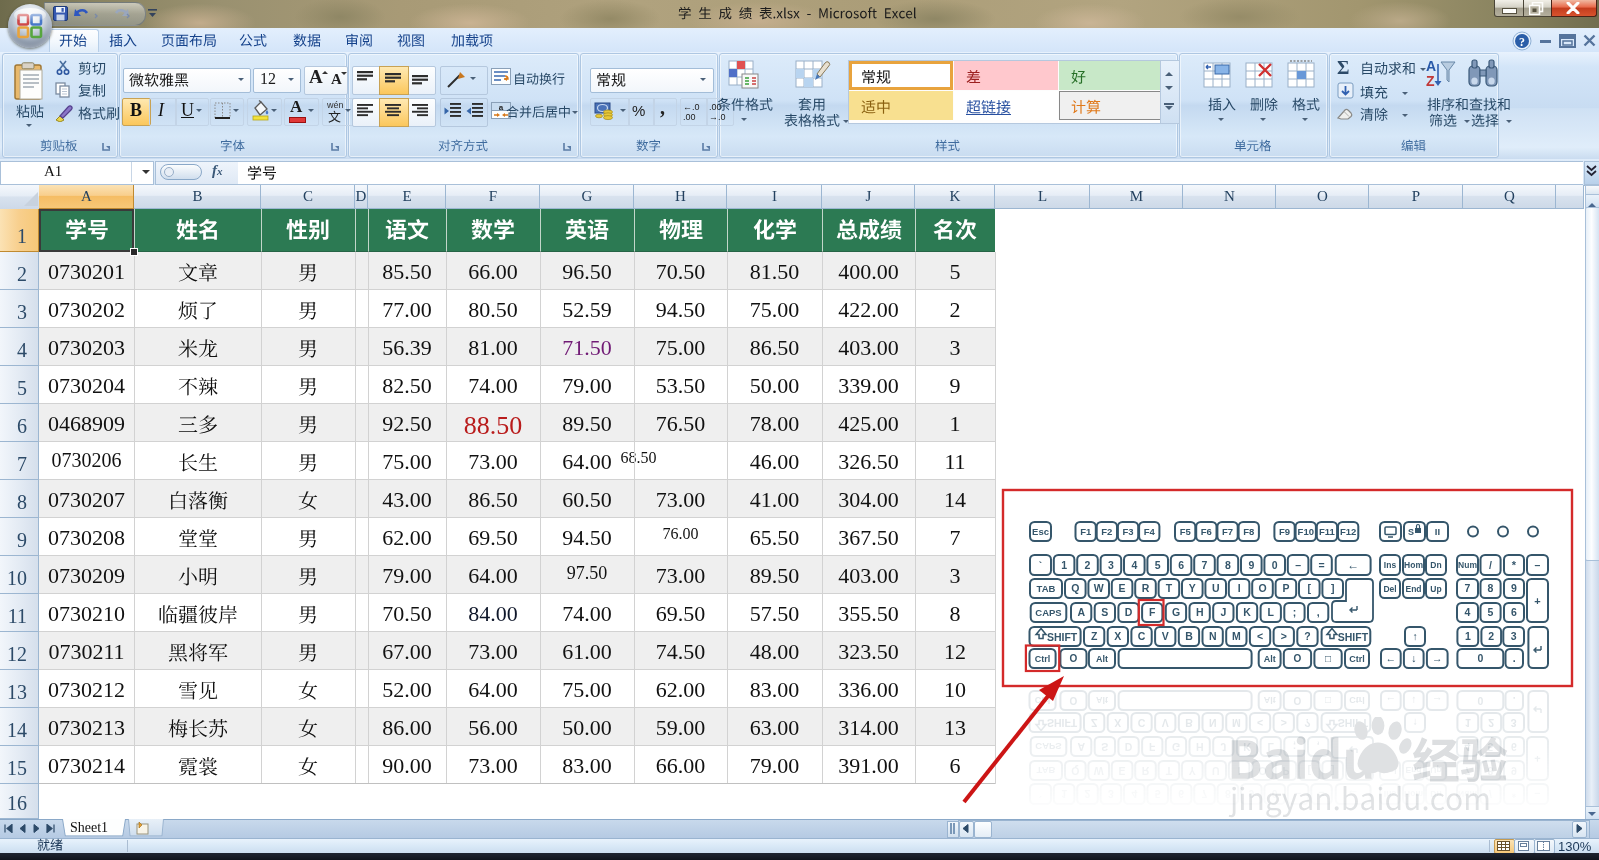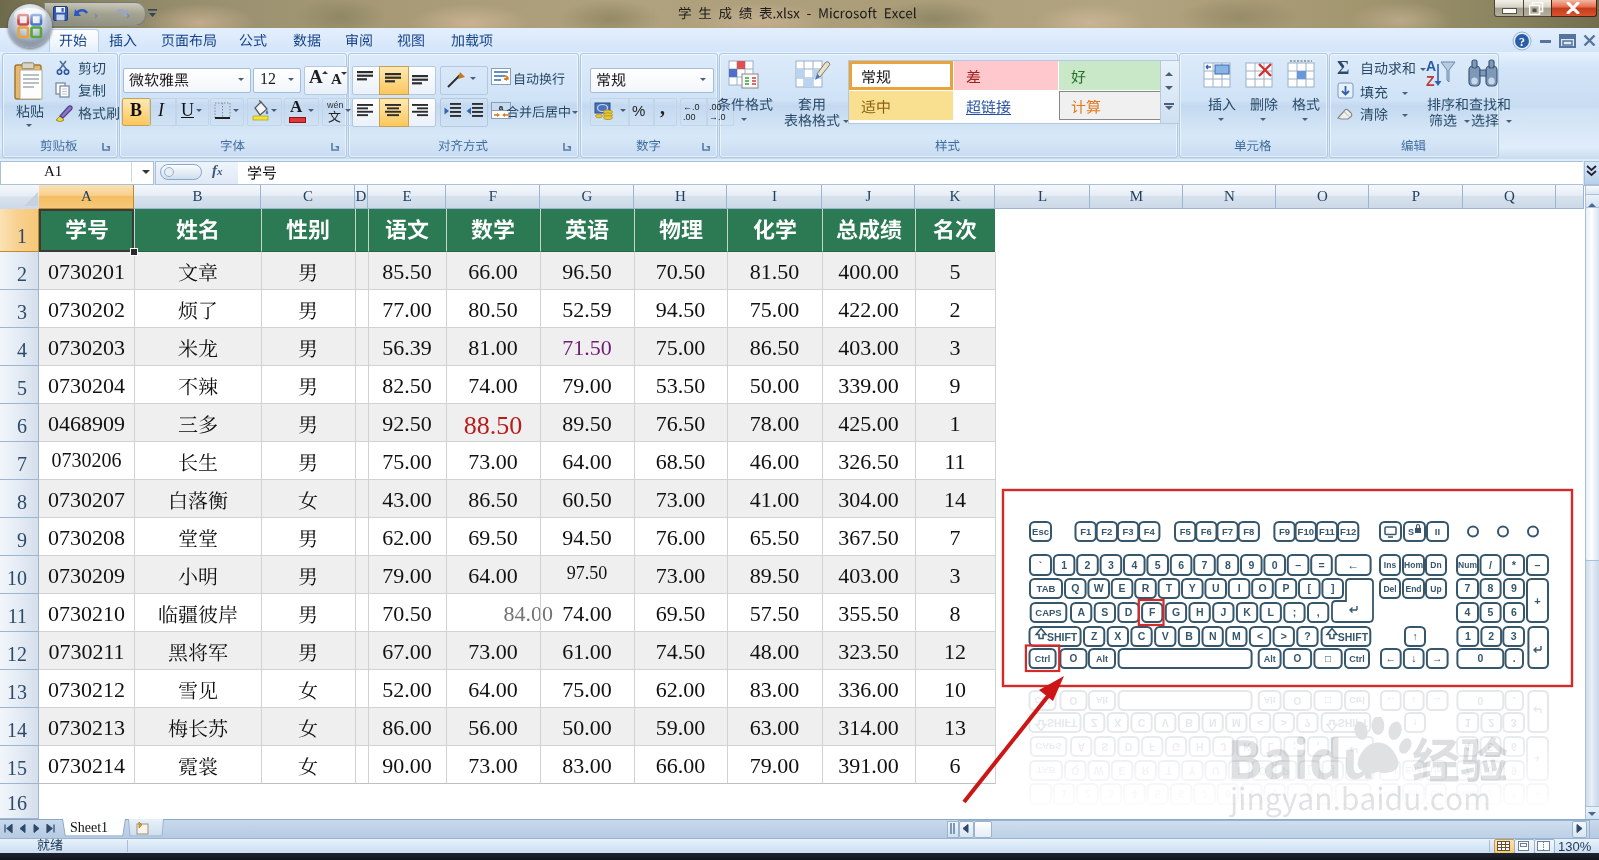--- a/index.html
+++ b/index.html
@@ -749,21 +749,21 @@
 <div class="abs serif" style="left:26.5px;top:449px;width:120px;text-align:center;font-size:20px;color:#111">0730206</div>
 <svg style="position:absolute;left:177.5px;top:452.0px;overflow:visible" width="40" height="24" viewBox="0 -18.0 40 24">
     <path d="M7.1 -16.3 5.0 -16.6V-8.6H1.1L1.3 -8.0H5.0V-1.1C5.0 -0.6 4.9 -0.5 4.2 -0.1L5.2 1.6C5.3 1.6 5.5 1.4 5.6 1.2C8.1 0.0 10.3 -1.2 11.5 -1.8L11.4 -2.1C9.5 -1.5 7.7 -0.9 6.3 -0.5V-8.0H9.4C10.8 -3.5 13.8 -0.6 17.9 1.0C18.1 0.4 18.6 0.0 19.2 -0.0L19.2 -0.3C15.0 -1.5 11.4 -4.1 9.8 -8.0H18.5C18.7 -8.0 18.9 -8.1 19.0 -8.3C18.3 -8.9 17.2 -9.8 17.2 -9.8L16.2 -8.6H6.3V-9.6C9.8 -10.9 13.5 -13.0 15.6 -14.6C16.0 -14.4 16.2 -14.5 16.4 -14.7L14.8 -15.9C12.9 -14.1 9.5 -11.7 6.3 -10.0V-15.9C6.9 -15.9 7.1 -16.1 7.1 -16.3Z M25.2 -16.1C24.2 -12.5 22.5 -9.0 20.7 -6.9L21.0 -6.7C22.4 -7.9 23.7 -9.5 24.8 -11.3H29.3V-6.3H23.1L23.3 -5.7H29.3V0.1H20.8L21.0 0.7H38.7C39.0 0.7 39.2 0.6 39.2 0.4C38.5 -0.3 37.3 -1.2 37.3 -1.2L36.3 0.1H30.6V-5.7H36.8C37.1 -5.7 37.3 -5.8 37.3 -6.0C36.6 -6.6 35.4 -7.5 35.4 -7.5L34.4 -6.3H30.6V-11.3H37.5C37.8 -11.3 38.0 -11.4 38.0 -11.6C37.3 -12.3 36.2 -13.2 36.2 -13.2L35.1 -11.9H30.6V-15.9C31.1 -16.0 31.3 -16.2 31.3 -16.5L29.3 -16.7V-11.9H25.1C25.6 -12.9 26.1 -13.9 26.5 -15.0C26.9 -15.0 27.2 -15.2 27.3 -15.4Z" fill="#111"></path>
   </svg>
 <svg style="position:absolute;left:298.0px;top:452.0px;overflow:visible" width="20" height="24" viewBox="0 -18.0 20 24">
     <path d="M9.0 -8.2C8.9 -7.2 8.9 -6.3 8.7 -5.4H1.4L1.5 -4.9H8.5C7.8 -2.1 5.7 -0.0 0.9 1.3L1.0 1.6C6.9 0.4 9.1 -1.8 10.0 -4.9H16.1C15.8 -2.6 15.3 -0.7 14.7 -0.3C14.5 -0.1 14.3 -0.0 13.9 -0.0C13.4 -0.0 11.5 -0.2 10.5 -0.3L10.4 0.0C11.4 0.2 12.4 0.4 12.8 0.6C13.1 0.8 13.2 1.2 13.2 1.6C14.1 1.6 15.0 1.3 15.5 0.9C16.4 0.2 17.1 -2.0 17.4 -4.7C17.8 -4.7 18.1 -4.8 18.2 -5.0L16.7 -6.2L15.9 -5.4H10.1C10.3 -6.1 10.4 -6.7 10.4 -7.4C10.8 -7.4 11.1 -7.6 11.1 -7.9ZM9.3 -11.6V-8.8H4.6V-11.6ZM9.3 -12.2H4.6V-14.8H9.3ZM10.6 -11.6H15.3V-8.8H10.6ZM10.6 -12.2V-14.8H15.3V-12.2ZM3.3 -15.4V-7.1H3.5C4.1 -7.1 4.6 -7.4 4.6 -7.5V-8.2H15.3V-7.3H15.5C16.0 -7.3 16.6 -7.6 16.7 -7.7V-14.6C17.0 -14.7 17.4 -14.8 17.5 -15.0L15.9 -16.2L15.1 -15.4H4.8L3.3 -16.1Z" fill="#111"></path>
   </svg>
 <div class="abs serif" style="left:347px;top:449px;width:120px;text-align:center;font-size:22px;color:#111">75.00</div>
 <div class="abs serif" style="left:433px;top:449px;width:120px;text-align:center;font-size:22px;color:#111">73.00</div>
 <div class="abs serif" style="left:527px;top:449px;width:120px;text-align:center;font-size:22px;color:#111">64.00</div>
-<div class="abs serif" style="left:620.5px;top:449px;width:120px;text-align:center;font-size:22px;color:#111">68.50</div>
+<div class="abs serif" style="left:620.5px;top:449px;width:120px;font-size:16px;color:#111">68.50</div>
 <div class="abs serif" style="left:714.5px;top:449px;width:120px;text-align:center;font-size:22px;color:#111">46.00</div>
 <div class="abs serif" style="left:808.5px;top:449px;width:120px;text-align:center;font-size:22px;color:#111">326.50</div>
 <div class="abs serif" style="left:895px;top:449px;width:120px;text-align:center;font-size:22px;color:#111">11</div>
 <div class="abs" style="left:39px;top:480px;width:956px;height:38px;background:#efefef;"></div>
 <div class="abs" style="left:39px;top:517px;width:956px;height:1px;background:#d2d2d2;"></div>
 <div class="abs serif" style="left:26.5px;top:487px;width:120px;text-align:center;font-size:22px;color:#111">0730207</div>
 <svg style="position:absolute;left:167.5px;top:490.0px;overflow:visible" width="60" height="24" viewBox="0 -18.0 60 24">
     <path d="M15.6 -12.3V-6.9H4.5V-12.3ZM8.9 -16.8C8.6 -15.6 8.2 -14.0 7.8 -12.9H4.6L3.1 -13.6V1.5H3.3C4.0 1.5 4.5 1.2 4.5 1.0V-0.2H15.6V1.4H15.8C16.3 1.4 16.9 1.0 16.9 0.9V-11.9C17.4 -12.0 17.8 -12.2 18.0 -12.4L16.1 -13.8L15.3 -12.9H8.4C9.1 -13.8 9.9 -15.0 10.4 -15.9C10.8 -15.9 11.1 -16.0 11.1 -16.3ZM4.5 -0.8V-6.4H15.6V-0.8Z M20.9 -14.6 21.0 -14.0H26.5V-12.0H26.7C27.2 -12.0 27.8 -12.2 27.8 -12.4V-14.0H32.1V-12.1H32.4C33.0 -12.1 33.4 -12.4 33.4 -12.5V-14.0H38.6C38.9 -14.0 39.1 -14.1 39.1 -14.3C38.5 -14.9 37.4 -15.7 37.4 -15.7L36.5 -14.6H33.4V-16.1C33.9 -16.1 34.1 -16.3 34.1 -16.6L32.1 -16.8V-14.6H27.8V-16.1C28.3 -16.1 28.4 -16.3 28.5 -16.6L26.5 -16.8V-14.6ZM22.2 -3.2C22.0 -3.2 21.3 -3.2 21.3 -3.2V-2.8C21.7 -2.8 22.0 -2.7 22.2 -2.5C22.7 -2.3 22.8 -1.1 22.5 0.7C22.6 1.2 22.8 1.6 23.2 1.6C23.8 1.6 24.2 1.1 24.2 0.4C24.3 -1.0 23.7 -1.8 23.7 -2.5C23.7 -2.9 23.9 -3.5 24.1 -4.0C24.4 -4.8 26.5 -8.8 27.4 -10.8L27.1 -11.0C23.1 -4.2 23.1 -4.2 22.7 -3.6C22.5 -3.2 22.4 -3.2 22.2 -3.2ZM22.4 -12.4 22.2 -12.2C23.0 -11.6 24.0 -10.5 24.4 -9.8C25.7 -9.1 26.5 -11.5 22.4 -12.4ZM20.9 -9.4 20.7 -9.2C21.6 -8.6 22.6 -7.6 22.9 -6.8C24.2 -6.1 25.0 -8.7 20.9 -9.4ZM30.1 -12.7C29.4 -10.6 27.9 -8.2 26.2 -6.8L26.5 -6.5C27.7 -7.3 28.8 -8.4 29.8 -9.5C30.3 -8.6 31.0 -7.7 31.9 -7.0C30.0 -5.4 27.6 -4.1 25.1 -3.3L25.3 -2.9C26.4 -3.2 27.5 -3.6 28.5 -4.0V1.6H28.7C29.3 1.6 29.7 1.2 29.7 1.1V0.3H35.0V1.4H35.2C35.6 1.4 36.3 1.1 36.3 1.0V-3.5C36.6 -3.5 36.8 -3.6 36.9 -3.8L36.4 -4.2C37.0 -3.9 37.7 -3.7 38.3 -3.5C38.5 -4.1 38.9 -4.5 39.4 -4.6L39.4 -4.8C37.3 -5.2 35.2 -5.9 33.5 -6.9C34.7 -7.9 35.7 -8.9 36.5 -10.1C37.0 -10.1 37.2 -10.1 37.3 -10.3L35.9 -11.6L35.0 -10.8H30.7C31.0 -11.2 31.2 -11.6 31.4 -11.9C31.8 -11.9 32.0 -12.0 32.1 -12.2ZM35.0 -0.2H29.7V-3.6H35.0ZM34.8 -4.2H30.0L29.4 -4.4C30.6 -5.0 31.7 -5.6 32.7 -6.3C33.5 -5.7 34.4 -5.1 35.3 -4.7ZM34.9 -10.2C34.3 -9.3 33.5 -8.4 32.5 -7.5C31.5 -8.2 30.7 -9.0 30.1 -9.9L30.3 -10.2Z M44.1 -16.7C43.4 -15.3 42.0 -13.2 40.7 -11.8L40.9 -11.5C42.6 -12.7 44.3 -14.4 45.2 -15.6C45.6 -15.6 45.8 -15.6 45.9 -15.9ZM53.7 -15.0 53.8 -14.4H58.6C58.8 -14.4 59.0 -14.5 59.1 -14.7C58.4 -15.4 57.4 -16.2 57.4 -16.2L56.5 -15.0ZM44.5 -13.2C43.7 -11.3 42.1 -8.4 40.6 -6.4L40.8 -6.2C41.5 -6.8 42.2 -7.6 42.9 -8.3V1.6H43.1C43.6 1.6 44.1 1.2 44.1 1.1V-8.9C44.5 -9.0 44.7 -9.1 44.7 -9.3L43.9 -9.6C44.6 -10.5 45.1 -11.3 45.5 -12.1C46.0 -12.0 46.2 -12.1 46.3 -12.3ZM53.7 -10.6 53.9 -10.0H56.2V-0.4C56.2 -0.1 56.1 0.0 55.8 0.0C55.4 0.0 53.6 -0.1 53.6 -0.1V0.2C54.4 0.3 54.9 0.4 55.1 0.6C55.4 0.8 55.5 1.2 55.5 1.6C57.2 1.4 57.5 0.7 57.5 -0.3V-10.0H59.0C59.3 -10.0 59.4 -10.1 59.5 -10.3C58.8 -10.9 57.8 -11.7 57.8 -11.7L56.9 -10.6ZM49.3 -5.8C49.3 -5.1 49.3 -4.6 49.2 -4.0H45.2L45.4 -3.4H49.0C48.6 -1.6 47.6 -0.2 44.9 1.1L45.1 1.5C48.1 0.4 49.4 -0.9 50.0 -2.3C50.9 -1.6 52.0 -0.6 52.4 0.3C53.8 1.1 54.5 -1.6 50.1 -2.7L50.3 -3.4H54.5C54.8 -3.4 54.9 -3.5 55.0 -3.7C54.4 -4.3 53.4 -5.1 53.4 -5.1L52.5 -4.0H50.4L50.5 -5.0C51.0 -5.1 51.2 -5.3 51.2 -5.6ZM52.4 -8.8V-6.7H50.5V-8.8ZM52.4 -9.4H50.5V-11.3H52.4ZM49.4 -8.8V-6.7H47.5V-8.8ZM49.4 -9.4H47.5V-11.3H49.4ZM48.5 -16.8C47.8 -14.2 46.5 -11.8 45.2 -10.3L45.5 -10.1C45.8 -10.3 46.1 -10.6 46.4 -10.9V-5.0H46.6C47.1 -5.0 47.5 -5.4 47.5 -5.5V-6.1H52.4V-5.3H52.6C53.0 -5.3 53.6 -5.6 53.6 -5.7V-11.2C53.9 -11.3 54.1 -11.4 54.2 -11.5L52.9 -12.6L52.2 -11.9H50.4C51.0 -12.5 51.7 -13.3 52.1 -13.8C52.5 -13.8 52.8 -13.8 52.9 -14.0L51.5 -15.3L50.7 -14.5H49.0C49.3 -14.9 49.5 -15.3 49.6 -15.7C50.1 -15.7 50.3 -15.9 50.4 -16.1ZM49.9 -11.9H47.8L47.4 -12.1C47.9 -12.6 48.3 -13.3 48.7 -13.9H50.7Z" fill="#111"></path>
   </svg>
 <svg style="position:absolute;left:298.0px;top:490.0px;overflow:visible" width="20" height="24" viewBox="0 -18.0 20 24">
@@ -780,21 +780,21 @@
 <div class="abs serif" style="left:26.5px;top:525px;width:120px;text-align:center;font-size:22px;color:#111">0730208</div>
 <svg style="position:absolute;left:177.5px;top:528.0px;overflow:visible" width="40" height="24" viewBox="0 -18.0 40 24">
     <path d="M4.2 -16.3 4.0 -16.1C4.9 -15.4 5.8 -14.2 6.0 -13.1C7.3 -12.1 8.4 -15.1 4.2 -16.3ZM14.6 -16.4C14.1 -15.3 13.3 -13.9 12.6 -12.9H10.6V-16.0C11.1 -16.1 11.3 -16.3 11.4 -16.6L9.3 -16.8V-12.9H3.5C3.5 -13.2 3.4 -13.5 3.3 -13.8L2.9 -13.8C3.1 -12.5 2.4 -11.3 1.7 -10.8C1.2 -10.6 0.9 -10.2 1.1 -9.8C1.4 -9.3 2.0 -9.3 2.6 -9.6C3.1 -10.0 3.7 -10.9 3.6 -12.3H16.8C16.5 -11.6 16.2 -10.8 15.9 -10.2L16.2 -10.1C16.9 -10.6 17.9 -11.4 18.4 -12.0C18.8 -12.1 19.0 -12.1 19.2 -12.2L17.6 -13.8L16.7 -12.9H13.2C14.2 -13.6 15.2 -14.6 15.9 -15.3C16.3 -15.2 16.5 -15.4 16.6 -15.6ZM3.4 -3.4 3.6 -2.8H9.3V0.4H1.4L1.6 1.0H18.4C18.7 1.0 18.9 0.9 18.9 0.7C18.2 0.1 17.2 -0.8 17.2 -0.8L16.2 0.4H10.6V-2.8H16.6C16.8 -2.8 17.0 -2.9 17.1 -3.1C16.5 -3.7 15.4 -4.5 15.4 -4.5L14.5 -3.4H10.6V-6.1H13.9V-5.2H14.1C14.6 -5.2 15.2 -5.6 15.2 -5.7V-9.4C15.6 -9.5 15.9 -9.6 16.0 -9.8L14.5 -10.9L13.8 -10.2H6.2L4.8 -10.8V-5.0H5.0C5.5 -5.0 6.1 -5.3 6.1 -5.4V-6.1H9.3V-3.4ZM6.1 -6.7V-9.6H13.9V-6.7Z M24.2 -16.3 24.0 -16.1C24.9 -15.4 25.8 -14.2 26.0 -13.1C27.3 -12.1 28.4 -15.1 24.2 -16.3ZM34.6 -16.4C34.1 -15.3 33.3 -13.9 32.6 -12.9H30.6V-16.0C31.1 -16.1 31.3 -16.3 31.4 -16.6L29.3 -16.8V-12.9H23.5C23.5 -13.2 23.4 -13.5 23.3 -13.8L22.9 -13.8C23.1 -12.5 22.4 -11.3 21.7 -10.8C21.2 -10.6 20.9 -10.2 21.1 -9.8C21.4 -9.3 22.0 -9.3 22.6 -9.6C23.1 -10.0 23.7 -10.9 23.6 -12.3H36.8C36.5 -11.6 36.2 -10.8 35.9 -10.2L36.2 -10.1C36.9 -10.6 37.9 -11.4 38.4 -12.0C38.8 -12.1 39.0 -12.1 39.2 -12.2L37.6 -13.8L36.7 -12.9H33.2C34.2 -13.6 35.2 -14.6 35.9 -15.3C36.3 -15.2 36.5 -15.4 36.6 -15.6ZM23.4 -3.4 23.6 -2.8H29.3V0.4H21.4L21.6 1.0H38.4C38.7 1.0 38.9 0.9 38.9 0.7C38.2 0.1 37.2 -0.8 37.2 -0.8L36.2 0.4H30.6V-2.8H36.6C36.8 -2.8 37.0 -2.9 37.1 -3.1C36.5 -3.7 35.4 -4.5 35.4 -4.5L34.5 -3.4H30.6V-6.1H33.9V-5.2H34.1C34.6 -5.2 35.2 -5.6 35.2 -5.7V-9.4C35.6 -9.5 35.9 -9.6 36.0 -9.8L34.5 -10.9L33.8 -10.2H26.2L24.8 -10.8V-5.0H25.0C25.5 -5.0 26.1 -5.3 26.1 -5.4V-6.1H29.3V-3.4ZM26.1 -6.7V-9.6H33.9V-6.7Z" fill="#111"></path>
   </svg>
 <svg style="position:absolute;left:298.0px;top:528.0px;overflow:visible" width="20" height="24" viewBox="0 -18.0 20 24">
     <path d="M9.0 -8.2C8.9 -7.2 8.9 -6.3 8.7 -5.4H1.4L1.5 -4.9H8.5C7.8 -2.1 5.7 -0.0 0.9 1.3L1.0 1.6C6.9 0.4 9.1 -1.8 10.0 -4.9H16.1C15.8 -2.6 15.3 -0.7 14.7 -0.3C14.5 -0.1 14.3 -0.0 13.9 -0.0C13.4 -0.0 11.5 -0.2 10.5 -0.3L10.4 0.0C11.4 0.2 12.4 0.4 12.8 0.6C13.1 0.8 13.2 1.2 13.2 1.6C14.1 1.6 15.0 1.3 15.5 0.9C16.4 0.2 17.1 -2.0 17.4 -4.7C17.8 -4.7 18.1 -4.8 18.2 -5.0L16.7 -6.2L15.9 -5.4H10.1C10.3 -6.1 10.4 -6.7 10.4 -7.4C10.8 -7.4 11.1 -7.6 11.1 -7.9ZM9.3 -11.6V-8.8H4.6V-11.6ZM9.3 -12.2H4.6V-14.8H9.3ZM10.6 -11.6H15.3V-8.8H10.6ZM10.6 -12.2V-14.8H15.3V-12.2ZM3.3 -15.4V-7.1H3.5C4.1 -7.1 4.6 -7.4 4.6 -7.5V-8.2H15.3V-7.3H15.5C16.0 -7.3 16.6 -7.6 16.7 -7.7V-14.6C17.0 -14.7 17.4 -14.8 17.5 -15.0L15.9 -16.2L15.1 -15.4H4.8L3.3 -16.1Z" fill="#111"></path>
   </svg>
 <div class="abs serif" style="left:347px;top:525px;width:120px;text-align:center;font-size:22px;color:#111">62.00</div>
 <div class="abs serif" style="left:433px;top:525px;width:120px;text-align:center;font-size:22px;color:#111">69.50</div>
 <div class="abs serif" style="left:527px;top:525px;width:120px;text-align:center;font-size:22px;color:#111">94.50</div>
-<div class="abs serif" style="left:620.5px;top:525px;width:120px;text-align:center;font-size:22px;color:#111">76.00</div>
+<div class="abs serif" style="left:620.5px;top:525px;width:120px;text-align:center;font-size:16px;color:#111">76.00</div>
 <div class="abs serif" style="left:714.5px;top:525px;width:120px;text-align:center;font-size:22px;color:#111">65.50</div>
 <div class="abs serif" style="left:808.5px;top:525px;width:120px;text-align:center;font-size:22px;color:#111">367.50</div>
 <div class="abs serif" style="left:895px;top:525px;width:120px;text-align:center;font-size:22px;color:#111">7</div>
 <div class="abs" style="left:39px;top:556px;width:956px;height:38px;background:#efefef;"></div>
 <div class="abs" style="left:39px;top:593px;width:956px;height:1px;background:#d2d2d2;"></div>
 <div class="abs serif" style="left:26.5px;top:563px;width:120px;text-align:center;font-size:22px;color:#111">0730209</div>
 <svg style="position:absolute;left:177.5px;top:566.0px;overflow:visible" width="40" height="24" viewBox="0 -18.0 40 24">
     <path d="M13.3 -11.5 13.1 -11.3C15.0 -9.4 17.2 -6.2 17.5 -3.7C19.3 -2.2 20.4 -7.0 13.3 -11.5ZM5.0 -11.6C4.4 -9.0 2.8 -5.5 0.7 -3.3L0.9 -3.0C3.6 -5.0 5.4 -8.1 6.4 -10.5C6.9 -10.5 7.1 -10.6 7.2 -10.8ZM9.4 -16.5V-0.7C9.4 -0.4 9.2 -0.2 8.8 -0.2C8.3 -0.2 5.5 -0.4 5.5 -0.4V-0.1C6.7 0.0 7.3 0.2 7.7 0.5C8.1 0.7 8.2 1.1 8.3 1.5C10.5 1.3 10.8 0.6 10.8 -0.6V-15.7C11.3 -15.8 11.5 -16.0 11.5 -16.3Z M36.7 -14.9V-10.9H31.6V-14.9ZM30.3 -15.5V-9.1C30.3 -4.9 29.6 -1.4 26.0 1.4L26.3 1.6C29.6 -0.3 30.9 -2.9 31.3 -5.6H36.7V-0.6C36.7 -0.2 36.6 -0.1 36.2 -0.1C35.7 -0.1 33.2 -0.3 33.2 -0.3V0.1C34.3 0.2 34.9 0.4 35.2 0.6C35.5 0.8 35.7 1.1 35.8 1.6C37.8 1.3 38.0 0.6 38.0 -0.4V-14.6C38.4 -14.7 38.8 -14.9 38.9 -15.1L37.2 -16.3L36.5 -15.5H31.8L30.3 -16.1ZM36.7 -10.3V-6.2H31.4C31.6 -7.2 31.6 -8.1 31.6 -9.1V-10.3ZM22.9 -14.6H26.6V-10.1H22.9ZM21.6 -15.2V-1.9H21.8C22.4 -1.9 22.9 -2.2 22.9 -2.3V-4.3H26.6V-2.7H26.8C27.3 -2.7 27.9 -3.0 27.9 -3.1V-14.3C28.3 -14.4 28.6 -14.6 28.7 -14.7L27.1 -16.0L26.4 -15.2H23.1L21.6 -15.8ZM22.9 -9.5H26.6V-4.9H22.9Z" fill="#111"></path>
   </svg>
 <svg style="position:absolute;left:298.0px;top:566.0px;overflow:visible" width="20" height="24" viewBox="0 -18.0 20 24">
@@ -809,21 +809,21 @@
 <div class="abs serif" style="left:895px;top:563px;width:120px;text-align:center;font-size:22px;color:#111">3</div>
 <div class="abs" style="left:39px;top:631px;width:956px;height:1px;background:#d2d2d2;"></div>
 <div class="abs serif" style="left:26.5px;top:601px;width:120px;text-align:center;font-size:22px;color:#111">0730210</div>
 <svg style="position:absolute;left:157.5px;top:604.0px;overflow:visible" width="80" height="24" viewBox="0 -18.0 80 24">
     <path d="M7.2 -16.5 5.2 -16.7V1.5H5.4C5.9 1.5 6.5 1.1 6.5 0.9V-15.9C7.0 -16.0 7.1 -16.2 7.2 -16.5ZM3.6 -13.9 1.6 -14.1V-1.4H1.9C2.3 -1.4 2.9 -1.7 2.9 -1.9V-13.4C3.4 -13.4 3.5 -13.6 3.6 -13.9ZM12.0 -12.5 11.8 -12.3C12.7 -11.6 13.8 -10.2 14.0 -9.1C15.4 -8.1 16.5 -11.1 12.0 -12.5ZM12.8 -7.1V-0.7H9.8V-7.1ZM14.0 -7.1H16.8V-0.7H14.0ZM9.8 1.1V-0.2H16.8V1.3H17.0C17.5 1.3 18.1 1.0 18.1 0.9V-7.0C18.4 -7.0 18.6 -7.1 18.7 -7.3L17.3 -8.4L16.7 -7.7H9.9L8.5 -8.3V1.5H8.7C9.3 1.5 9.8 1.2 9.8 1.1ZM17.7 -15.0 16.8 -13.8H11.1C11.4 -14.4 11.7 -15.1 12.0 -15.8C12.4 -15.8 12.7 -15.9 12.7 -16.2L10.8 -16.8C9.9 -13.7 8.5 -10.6 7.1 -8.6L7.4 -8.4C8.6 -9.6 9.8 -11.3 10.8 -13.2H18.9C19.1 -13.2 19.4 -13.3 19.4 -13.5C18.8 -14.1 17.7 -15.0 17.7 -15.0Z M37.7 -0.6 36.8 0.5H26.9L27.1 1.1H38.8C39.1 1.1 39.3 1.0 39.4 0.8C38.7 0.2 37.7 -0.6 37.7 -0.6ZM37.5 -8.9 36.6 -7.8H27.9L28.1 -7.2H38.6C38.9 -7.2 39.1 -7.3 39.1 -7.6C38.5 -8.1 37.5 -8.9 37.5 -8.9ZM37.4 -16.7 36.5 -15.6H27.9L28.1 -15.0H38.6C38.9 -15.0 39.1 -15.1 39.1 -15.4C38.5 -16.0 37.4 -16.7 37.4 -16.7ZM23.4 -12.2 21.8 -12.9C21.8 -11.9 21.7 -10.3 21.5 -9.2C21.3 -9.1 21.0 -9.0 20.8 -8.8L22.2 -7.8L22.9 -8.4H26.0C25.9 -3.3 25.5 -0.7 25.0 -0.2C24.8 0.0 24.6 0.1 24.3 0.1C24.0 0.1 23.0 -0.0 22.4 -0.1L22.4 0.3C22.9 0.4 23.5 0.5 23.7 0.7C23.9 0.9 24.0 1.3 24.0 1.7C24.7 1.7 25.4 1.4 25.9 0.9C26.7 0.1 27.1 -2.6 27.3 -8.3C27.7 -8.3 27.9 -8.4 28.1 -8.6L26.6 -9.8L25.8 -9.0H22.8C22.9 -9.8 23.0 -10.8 23.0 -11.6H25.8V-10.5H26.0C26.4 -10.5 27.0 -10.8 27.0 -11.0V-14.9C27.4 -14.9 27.8 -15.1 27.9 -15.2L26.3 -16.5L25.6 -15.7H21.2L21.4 -15.1H25.8V-12.2ZM24.6 -6.4 24.1 -5.6H23.7V-6.9C24.0 -6.9 24.2 -7.1 24.2 -7.3L22.7 -7.5V-5.6H21.0L21.1 -5.0H22.7V-3.0L20.7 -2.6L21.5 -1.2C21.7 -1.2 21.9 -1.4 21.9 -1.6C23.6 -2.3 24.8 -2.9 25.6 -3.3L25.6 -3.6L23.7 -3.2V-5.0H25.2C25.5 -5.0 25.6 -5.1 25.7 -5.3C25.3 -5.8 24.6 -6.4 24.6 -6.4ZM28.9 -6.6V0.0H29.1C29.7 0.0 30.1 -0.2 30.1 -0.3V-0.9H36.3V-0.2H36.5C37.1 -0.2 37.5 -0.5 37.5 -0.6V-5.3C37.9 -5.4 38.1 -5.5 38.2 -5.6L36.9 -6.7L36.3 -5.9H30.3ZM32.7 -5.4V-3.7H30.1V-5.4ZM33.8 -5.4H36.3V-3.7H33.8ZM32.7 -1.5H30.1V-3.2H32.7ZM33.8 -1.5V-3.2H36.3V-1.5ZM29.0 -14.5V-8.2H29.2C29.8 -8.2 30.2 -8.5 30.2 -8.6V-9.2H36.1V-8.5H36.3C36.9 -8.5 37.3 -8.7 37.3 -8.8V-13.2C37.7 -13.3 37.9 -13.4 38.0 -13.5L36.7 -14.6L36.1 -13.9H30.4ZM32.7 -13.3V-11.8H30.2V-13.3ZM33.8 -13.3H36.1V-11.8H33.8ZM32.7 -9.7H30.2V-11.3H32.7ZM33.8 -9.7V-11.3H36.1V-9.7Z M44.9 -16.8C44.1 -15.2 42.4 -12.9 40.7 -11.4L41.0 -11.2C43.0 -12.4 44.9 -14.2 46.0 -15.6C46.4 -15.5 46.6 -15.5 46.7 -15.7ZM45.2 -12.8C44.3 -10.7 42.5 -7.7 40.7 -5.7L40.9 -5.5C41.8 -6.2 42.7 -7.0 43.5 -7.9V1.6H43.7C44.2 1.6 44.7 1.2 44.8 1.1V-8.6C45.1 -8.6 45.3 -8.8 45.3 -8.9L44.6 -9.2C45.3 -10.1 45.9 -10.9 46.3 -11.6C46.8 -11.6 47.0 -11.7 47.1 -11.9ZM52.1 -12.6V-8.6H49.0V-9.6V-12.6ZM47.7 -13.2V-9.5C47.7 -6.1 47.5 -2.3 45.6 0.9L45.9 1.1C48.3 -1.5 48.8 -5.1 48.9 -8.0H50.3C50.8 -5.9 51.5 -4.1 52.6 -2.6C51.1 -1.0 49.2 0.3 46.7 1.2L46.8 1.5C49.6 0.8 51.6 -0.4 53.2 -1.8C54.5 -0.3 56.1 0.7 58.1 1.5C58.4 0.9 58.8 0.6 59.4 0.5L59.4 0.3C57.3 -0.3 55.5 -1.3 54.0 -2.6C55.5 -4.1 56.4 -5.9 57.1 -7.8C57.6 -7.9 57.8 -7.9 58.0 -8.1L56.5 -9.5L55.6 -8.6H53.4V-12.6H57.0L56.2 -10.0L56.5 -9.9C57.0 -10.5 58.0 -11.7 58.6 -12.4C58.9 -12.4 59.2 -12.4 59.3 -12.6L57.8 -14.0L56.9 -13.2H53.4V-15.9C53.9 -16.0 54.0 -16.1 54.1 -16.4L52.1 -16.6V-13.2H49.2L47.7 -13.8ZM55.6 -8.0C55.1 -6.3 54.3 -4.7 53.2 -3.4C52.1 -4.6 51.3 -6.2 50.8 -8.0Z M71.5 -16.5 69.4 -16.8V-12.5H64.6V-15.1C65.1 -15.2 65.3 -15.4 65.4 -15.7L63.3 -15.9V-12.6C63.1 -12.5 62.8 -12.3 62.6 -12.2L64.2 -11.2L64.8 -11.9H75.6V-11.1H75.9C76.4 -11.1 76.9 -11.4 76.9 -11.5V-15.2C77.4 -15.3 77.6 -15.4 77.7 -15.7L75.6 -15.9V-12.5H70.7V-16.0C71.2 -16.1 71.4 -16.3 71.5 -16.5ZM77.3 -11.3 76.4 -10.2H64.5L62.9 -10.8V-6.7C62.9 -4.0 62.7 -1.1 60.8 1.3L61.0 1.5C64.0 -0.8 64.2 -4.2 64.2 -6.7V-9.6H78.4C78.7 -9.6 78.9 -9.7 78.9 -9.9C78.3 -10.5 77.3 -11.3 77.3 -11.3ZM75.7 -8.6 74.8 -7.5H65.7L65.8 -6.9H70.4V-3.8H64.6L64.7 -3.3H70.4V1.6H70.6C71.3 1.6 71.7 1.3 71.7 1.2V-3.3H77.9C78.2 -3.3 78.4 -3.4 78.5 -3.6C77.8 -4.2 76.8 -5.0 76.8 -5.0L75.8 -3.8H71.7V-6.9H76.7C77.0 -6.9 77.2 -7.0 77.3 -7.2C76.7 -7.8 75.7 -8.6 75.7 -8.6Z" fill="#111"></path>
   </svg>
 <svg style="position:absolute;left:298.0px;top:604.0px;overflow:visible" width="20" height="24" viewBox="0 -18.0 20 24">
     <path d="M9.0 -8.2C8.9 -7.2 8.9 -6.3 8.7 -5.4H1.4L1.5 -4.9H8.5C7.8 -2.1 5.7 -0.0 0.9 1.3L1.0 1.6C6.9 0.4 9.1 -1.8 10.0 -4.9H16.1C15.8 -2.6 15.3 -0.7 14.7 -0.3C14.5 -0.1 14.3 -0.0 13.9 -0.0C13.4 -0.0 11.5 -0.2 10.5 -0.3L10.4 0.0C11.4 0.2 12.4 0.4 12.8 0.6C13.1 0.8 13.2 1.2 13.2 1.6C14.1 1.6 15.0 1.3 15.5 0.9C16.4 0.2 17.1 -2.0 17.4 -4.7C17.8 -4.7 18.1 -4.8 18.2 -5.0L16.7 -6.2L15.9 -5.4H10.1C10.3 -6.1 10.4 -6.7 10.4 -7.4C10.8 -7.4 11.1 -7.6 11.1 -7.9ZM9.3 -11.6V-8.8H4.6V-11.6ZM9.3 -12.2H4.6V-14.8H9.3ZM10.6 -11.6H15.3V-8.8H10.6ZM10.6 -12.2V-14.8H15.3V-12.2ZM3.3 -15.4V-7.1H3.5C4.1 -7.1 4.6 -7.4 4.6 -7.5V-8.2H15.3V-7.3H15.5C16.0 -7.3 16.6 -7.6 16.7 -7.7V-14.6C17.0 -14.7 17.4 -14.8 17.5 -15.0L15.9 -16.2L15.1 -15.4H4.8L3.3 -16.1Z" fill="#111"></path>
   </svg>
 <div class="abs serif" style="left:347px;top:601px;width:120px;text-align:center;font-size:22px;color:#111">70.50</div>
-<div class="abs serif" style="left:433px;top:601px;width:120px;text-align:right;font-size:22px;color:#737373">84.00</div>
+<div class="abs serif" style="left:433px;top:601px;width:120px;text-align:center;font-size:22px;color:#0f172a">84.00</div>
 <div class="abs serif" style="left:527px;top:601px;width:120px;text-align:center;font-size:22px;color:#111">74.00</div>
 <div class="abs serif" style="left:620.5px;top:601px;width:120px;text-align:center;font-size:22px;color:#111">69.50</div>
 <div class="abs serif" style="left:714.5px;top:601px;width:120px;text-align:center;font-size:22px;color:#111">57.50</div>
 <div class="abs serif" style="left:808.5px;top:601px;width:120px;text-align:center;font-size:22px;color:#111">355.50</div>
 <div class="abs serif" style="left:895px;top:601px;width:120px;text-align:center;font-size:22px;color:#111">8</div>
 <div class="abs" style="left:39px;top:632px;width:956px;height:38px;background:#efefef;"></div>
 <div class="abs" style="left:39px;top:669px;width:956px;height:1px;background:#d2d2d2;"></div>
 <div class="abs serif" style="left:26.5px;top:639px;width:120px;text-align:center;font-size:22px;color:#111">0730211</div>
 <svg style="position:absolute;left:167.5px;top:642.0px;overflow:visible" width="60" height="24" viewBox="0 -18.0 60 24">
     <path d="M5.8 -14.0 5.6 -13.9C6.1 -13.0 6.7 -11.8 6.8 -10.7C7.9 -9.8 9.1 -12.1 5.8 -14.0ZM13.0 -14.0C12.7 -13.2 12.1 -11.5 11.6 -10.5L11.9 -10.3C12.7 -11.2 13.6 -12.3 14.1 -13.0C14.5 -12.9 14.7 -13.1 14.8 -13.3ZM3.9 -2.8C3.7 -1.4 2.5 -0.3 1.6 0.1C1.2 0.3 0.9 0.7 1.0 1.2C1.3 1.7 2.0 1.7 2.6 1.3C3.5 0.8 4.6 -0.5 4.2 -2.7ZM14.6 -2.7 14.4 -2.6C15.7 -1.6 17.3 0.1 17.8 1.4C19.3 2.3 20.1 -1.1 14.6 -2.7ZM6.9 -2.6 6.6 -2.5C7.0 -1.6 7.5 -0.1 7.5 1.0C8.6 2.2 10.0 -0.3 6.9 -2.6ZM10.7 -2.6 10.5 -2.5C11.2 -1.6 12.1 -0.1 12.3 1.1C13.7 2.1 14.8 -0.8 10.7 -2.6ZM0.8 -4.1 1.0 -3.5H18.7C18.9 -3.5 19.1 -3.6 19.2 -3.8C18.5 -4.4 17.4 -5.3 17.4 -5.3L16.4 -4.1H10.6V-6.3H17.1C17.4 -6.3 17.6 -6.4 17.6 -6.6C16.9 -7.2 15.9 -8.1 15.9 -8.1L14.9 -6.9H10.6V-9.0H15.2V-8.3H15.4C15.9 -8.3 16.5 -8.6 16.6 -8.7V-14.8C16.9 -14.9 17.2 -15.0 17.3 -15.2L15.8 -16.4L15.1 -15.6H4.9L3.4 -16.2V-8.0H3.7C4.2 -8.0 4.7 -8.3 4.7 -8.4V-9.0H9.3V-6.9H2.6L2.8 -6.3H9.3V-4.1ZM15.2 -9.6H10.6V-15.0H15.2ZM4.7 -9.6V-15.0H9.3V-9.6Z M21.4 -13.5 21.2 -13.4C22.0 -12.4 22.9 -10.8 23.0 -9.6C24.3 -8.4 25.6 -11.5 21.4 -13.5ZM29.2 -5.2 29.0 -5.0C29.9 -4.2 31.0 -2.8 31.2 -1.7C32.5 -0.8 33.5 -3.7 29.2 -5.2ZM20.8 -4.1 22.0 -2.7C22.2 -2.8 22.3 -3.1 22.2 -3.3C23.2 -4.5 24.2 -5.7 24.9 -6.7V1.5H25.1C25.6 1.5 26.2 1.2 26.2 1.0V-15.9C26.7 -16.0 26.8 -16.2 26.9 -16.4L24.9 -16.7V-7.4C23.4 -6.0 21.8 -4.8 20.8 -4.1ZM33.2 -16.2 31.2 -16.8C30.3 -14.7 28.6 -12.1 26.8 -10.7L27.0 -10.5C27.9 -11.0 28.8 -11.6 29.6 -12.4C30.2 -11.9 30.9 -11.1 31.1 -10.4C32.2 -9.6 33.1 -11.9 29.9 -12.8C30.3 -13.2 30.7 -13.6 31.1 -14.0H36.3C34.2 -10.7 31.0 -8.5 26.7 -6.9L26.9 -6.6C32.2 -8.0 35.5 -10.3 37.9 -13.8C38.4 -13.8 38.7 -13.9 38.8 -14.0L37.3 -15.3L36.5 -14.6H31.5C31.9 -15.0 32.2 -15.5 32.5 -16.0C33.0 -16.0 33.2 -16.0 33.2 -16.2ZM37.7 -7.5 36.8 -6.3H36.1V-8.6C36.5 -8.7 36.7 -8.9 36.8 -9.1L34.8 -9.4V-6.3H27.1L27.2 -5.7H34.8V-0.5C34.8 -0.1 34.7 0.0 34.2 0.0C33.7 0.0 31.1 -0.2 31.1 -0.2V0.1C32.2 0.2 32.9 0.4 33.2 0.6C33.5 0.9 33.7 1.2 33.8 1.6C35.8 1.4 36.1 0.7 36.1 -0.4V-5.7H38.8C39.0 -5.7 39.2 -5.8 39.3 -6.0C38.7 -6.6 37.7 -7.5 37.7 -7.5Z M55.1 -12.7 54.1 -11.5H48.3C48.8 -12.2 49.2 -12.9 49.5 -13.5C49.9 -13.3 50.2 -13.5 50.3 -13.7L48.4 -14.5C48.1 -13.7 47.5 -12.6 46.8 -11.5H42.6L42.8 -10.9H46.4C45.7 -9.6 44.8 -8.3 44.2 -7.4C43.8 -7.3 43.4 -7.1 43.1 -7.0L44.5 -5.7L45.2 -6.4H49.8V-3.6H41.0L41.2 -3.0H49.8V1.6H50.0C50.5 1.6 51.1 1.3 51.1 1.1V-3.0H58.8C59.1 -3.0 59.3 -3.1 59.3 -3.3C58.7 -4.0 57.6 -4.9 57.6 -4.9L56.6 -3.6H51.1V-6.4H56.4C56.7 -6.4 56.9 -6.5 57.0 -6.7C56.3 -7.3 55.3 -8.1 55.3 -8.1L54.4 -7.0H51.1V-9.1C51.6 -9.1 51.8 -9.3 51.8 -9.6L49.8 -9.8V-7.0H45.4C46.2 -8.1 47.1 -9.6 48.0 -10.9H56.3C56.6 -10.9 56.8 -11.0 56.8 -11.2C56.1 -11.9 55.1 -12.7 55.1 -12.7ZM43.0 -16.4 42.6 -16.3C42.8 -15.1 42.3 -13.8 41.5 -13.4C41.1 -13.1 40.9 -12.7 41.0 -12.3C41.3 -11.8 42.0 -11.8 42.4 -12.2C43.0 -12.6 43.5 -13.5 43.3 -14.8H57.0C56.8 -14.0 56.6 -12.9 56.4 -12.3L56.7 -12.1C57.3 -12.8 58.1 -13.9 58.5 -14.6C58.9 -14.6 59.1 -14.7 59.3 -14.8L57.7 -16.3L56.8 -15.4H43.3C43.2 -15.7 43.1 -16.0 43.0 -16.4Z" fill="#111"></path>

